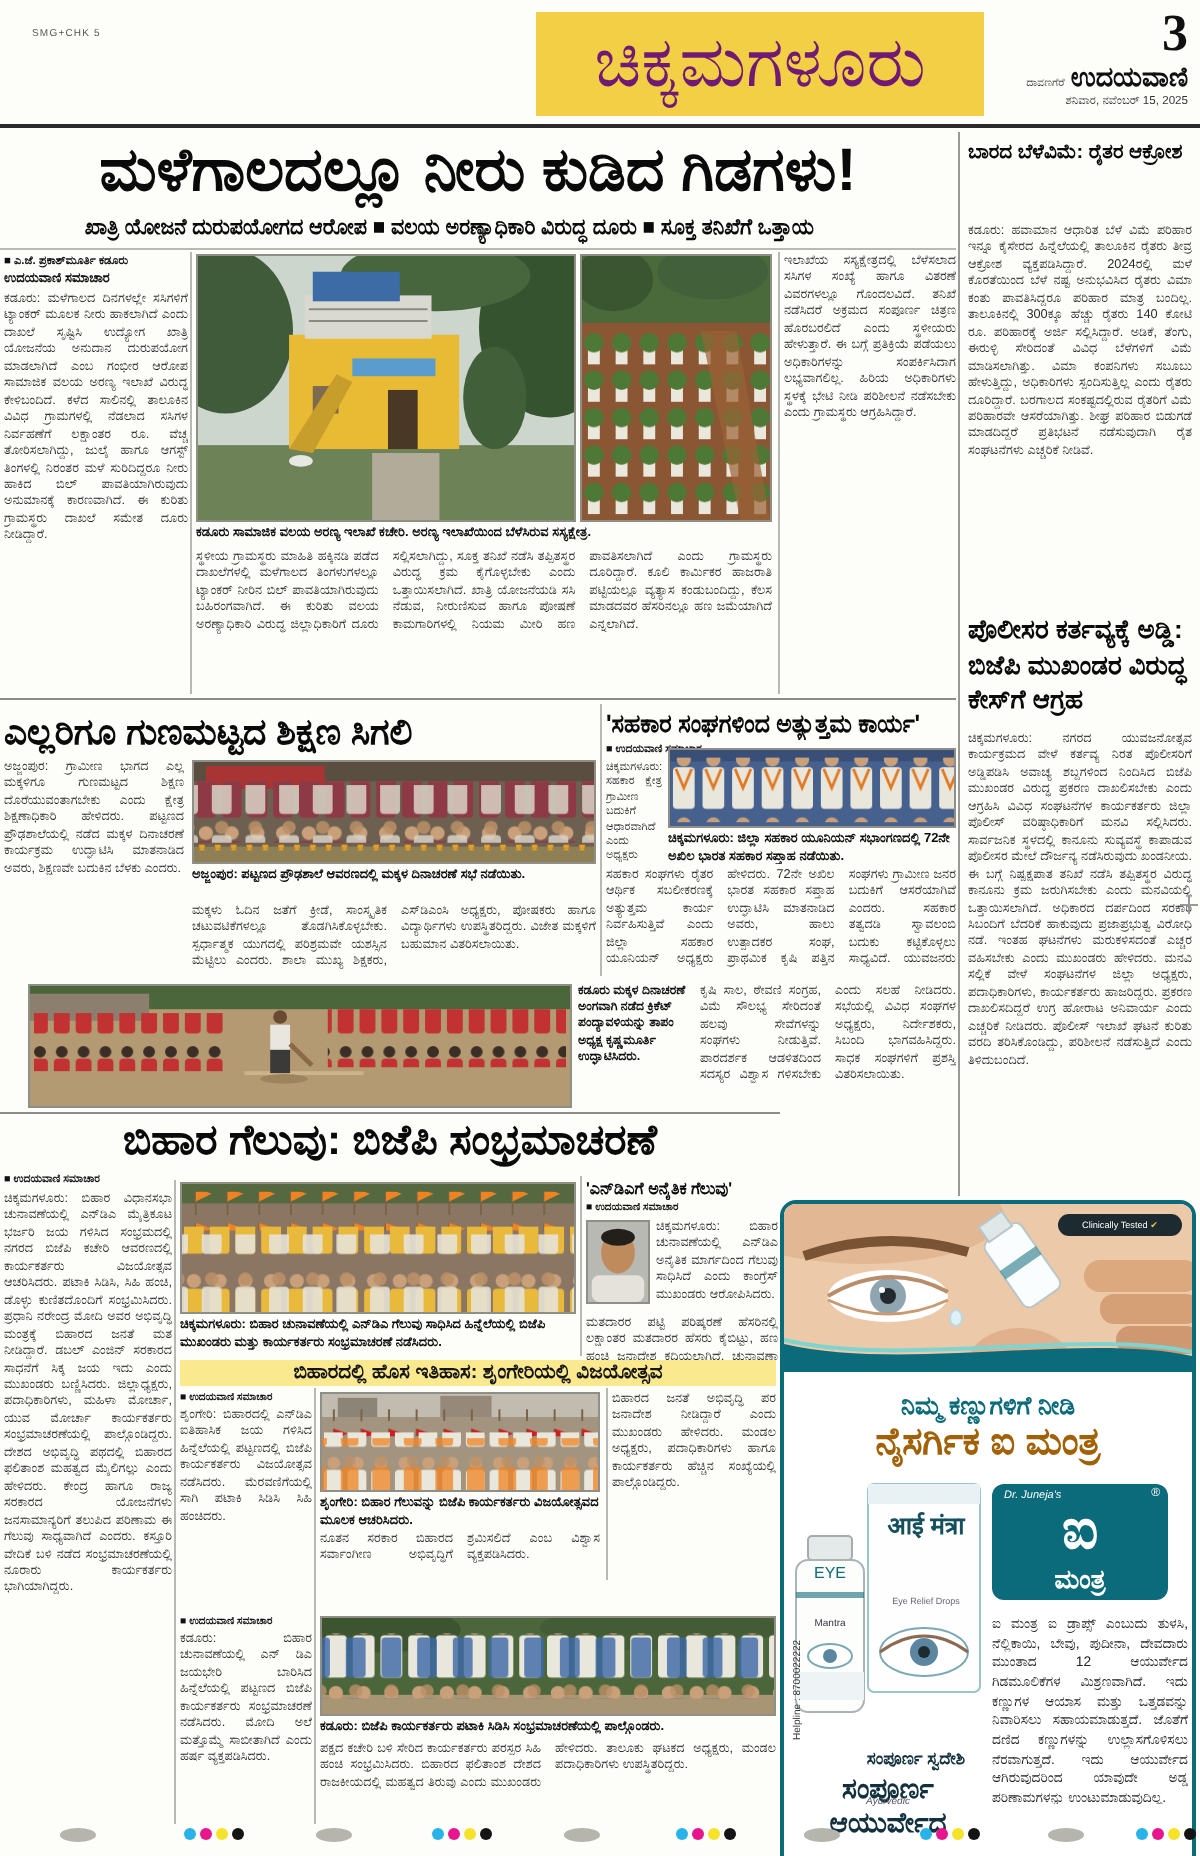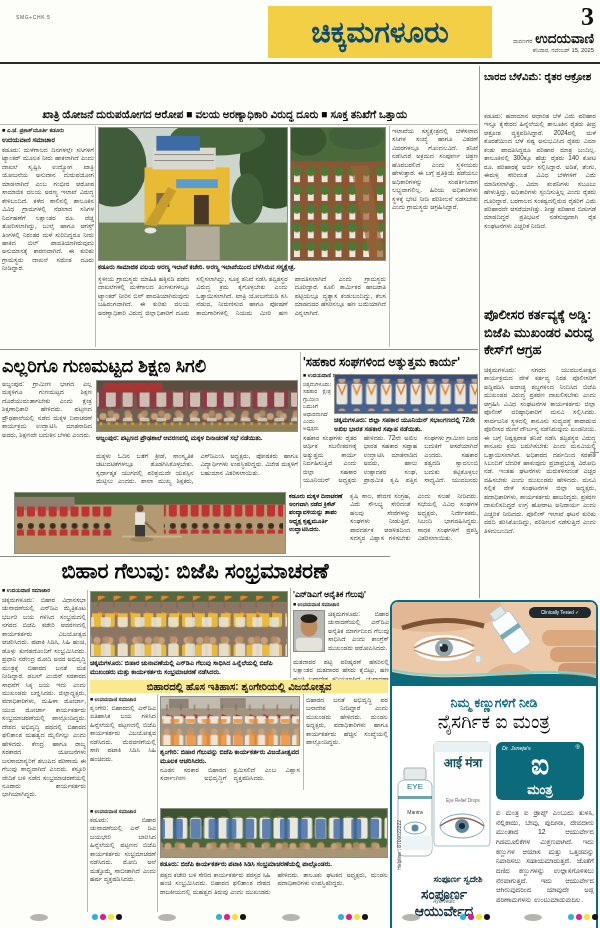--- a/index.html
+++ b/index.html
@@ -22,41 +22,42 @@
 .photo{overflow:hidden;background:#d8d8d2;border:1px solid #8f8f88}
 .photo svg{display:block;width:100%;height:100%}
 .squeeze{transform:scaleX(.94);transform-origin:left center}
 .center{text-align:center}
 .sect-box{background:#f2cf44;text-align:center}
 .dotrow{display:flex;gap:2px;align-items:center}
 .dot{width:6px;height:6px;border-radius:50%;display:inline-block}
 .pellipse{width:18px;height:7px;border-radius:50%;background:#b5b5ae}
 .ad{border:2px solid #0c6b7a;border-radius:8px;background:#fff;overflow:hidden}
 .adtag{color:#0c6b7a;font-weight:bold;text-align:center}
-.adname{color:#000000;font-weight:normal;text-align:center}
+.adname{color:#a16207;font-weight:bold;text-align:center}
 .adlogo{background:#0c6b7a;border-radius:6px;color:#fff;overflow:hidden}
 .badge{background:#1d2a30;color:#fff;border-radius:6px;font-size:4.6px;line-height:11px;text-align:center;overflow:hidden;white-space:nowrap}
 </style>
 </head>
 <body>
 
 <div class="page">
 
   <div class="abs" style="left:16px;top:14px;width:120px;height:9px;font-size:5px;letter-spacing:.6px;color:#555">SMG+CHK 5</div>
   <div class="abs sect-box" style="left:268px;top:6px;width:224px;height:52px">
-    <div style="font-size:29px;font-weight:bold;line-height:52px;color:#0c4a6e">ಚಿಕ್ಕಮಗಳೂರು</div>
+    <div style="font-size:35px;font-weight:normal;line-height:52px;color:#701a75">ಚಿಕ್ಕಮಗಳೂರು</div>
   </div>
   <div class="abs" style="left:496px;top:2px;width:98px;height:30px;text-align:right;font-family:'Liberation Serif','DejaVu Serif',serif;font-size:26px;font-weight:bold;color:#111">3</div>
   <div class="abs" style="left:476px;top:31px;width:118px;height:15px;display:flex;justify-content:flex-end;align-items:baseline;gap:3px">
     <span style="font-size:5.5px;color:#333">ದಾವಣಗೆರೆ</span>
     <span style="font-size:13.5px;font-weight:bold;color:#101010">ಉದಯವಾಣಿ</span>
   </div>
   <div class="abs" style="left:476px;top:47px;width:118px;height:8px;text-align:right;font-size:5.8px;color:#333">ಶನಿವಾರ, ನವೆಂಬರ್ 15, 2025</div>
   <div class="abs rule" style="left:0;top:62px;width:600px;height:1.6px"></div>
 
+  <div class="abs hl center" style="left:0;top:65px;width:478px;height:41px;font-size:30px;line-height:41px">ಮಳೆಗಾಲದಲ್ಲೂ ನೀರು ಕುಡಿದ ಗಿಡಗಳು!</div>
   <div class="abs hl center squeeze" style="left:0;top:107px;width:478px;height:15px;font-size:11px;line-height:15px">ಖಾತ್ರಿ ಯೋಜನೆ ದುರುಪಯೋಗದ ಆರೋಪ ■ ವಲಯ ಅರಣ್ಯಾಧಿಕಾರಿ ವಿರುದ್ಧ ದೂರು ■ ಸೂಕ್ತ ತನಿಖೆಗೆ ಒತ್ತಾಯ</div>
   <div class="abs lrule" style="left:0;top:124px;width:478px;height:1px"></div>
   <div class="abs byline" style="left:2px;top:127px;width:92px;height:8px">■ ಎ.ಜೆ. ಪ್ರಕಾಶ್‌ಮೂರ್ತಿ ಕಡೂರು</div>
   <div class="abs credit" style="left:2px;top:136px;width:92px;height:9px">ಉದಯವಾಣಿ ಸಮಾಚಾರ</div>
   <div class="abs body-txt" style="left:2px;top:146px;width:92px;height:201px">ಕಡೂರು: ಮಳೆಗಾಲದ ದಿನಗಳಲ್ಲೇ ಸಸಿಗಳಿಗೆ ಟ್ಯಾಂಕರ್ ಮೂಲಕ ನೀರು ಹಾಕಲಾಗಿದೆ ಎಂದು ದಾಖಲೆ ಸೃಷ್ಟಿಸಿ ಉದ್ಯೋಗ ಖಾತ್ರಿ ಯೋಜನೆಯ ಅನುದಾನ ದುರುಪಯೋಗ ಮಾಡಲಾಗಿದೆ ಎಂಬ ಗಂಭೀರ ಆರೋಪ ಸಾಮಾಜಿಕ ವಲಯ ಅರಣ್ಯ ಇಲಾಖೆ ವಿರುದ್ಧ ಕೇಳಿಬಂದಿದೆ. ಕಳೆದ ಸಾಲಿನಲ್ಲಿ ತಾಲೂಕಿನ ವಿವಿಧ ಗ್ರಾಮಗಳಲ್ಲಿ ನೆಡಲಾದ ಸಸಿಗಳ ನಿರ್ವಹಣೆಗೆ ಲಕ್ಷಾಂತರ ರೂ. ವೆಚ್ಚ ತೋರಿಸಲಾಗಿದ್ದು, ಜುಲೈ ಹಾಗೂ ಆಗಸ್ಟ್ ತಿಂಗಳಲ್ಲಿ ನಿರಂತರ ಮಳೆ ಸುರಿದಿದ್ದರೂ ನೀರು ಹಾಕಿದ ಬಿಲ್ ಪಾವತಿಯಾಗಿರುವುದು ಅನುಮಾನಕ್ಕೆ ಕಾರಣವಾಗಿದೆ. ಈ ಕುರಿತು ಗ್ರಾಮಸ್ಥರು ದಾಖಲೆ ಸಮೇತ ದೂರು ನೀಡಿದ್ದಾರೆ.</div>
   <div class="abs vline" style="left:95px;top:126px;height:221px"></div>
 
   <div class="abs photo" style="left:98px;top:127px;width:190px;height:134px">
     <svg viewBox="0 0 190 134" preserveAspectRatio="none">
       <rect width="190" height="134" fill="#cdd6cd"></rect>

